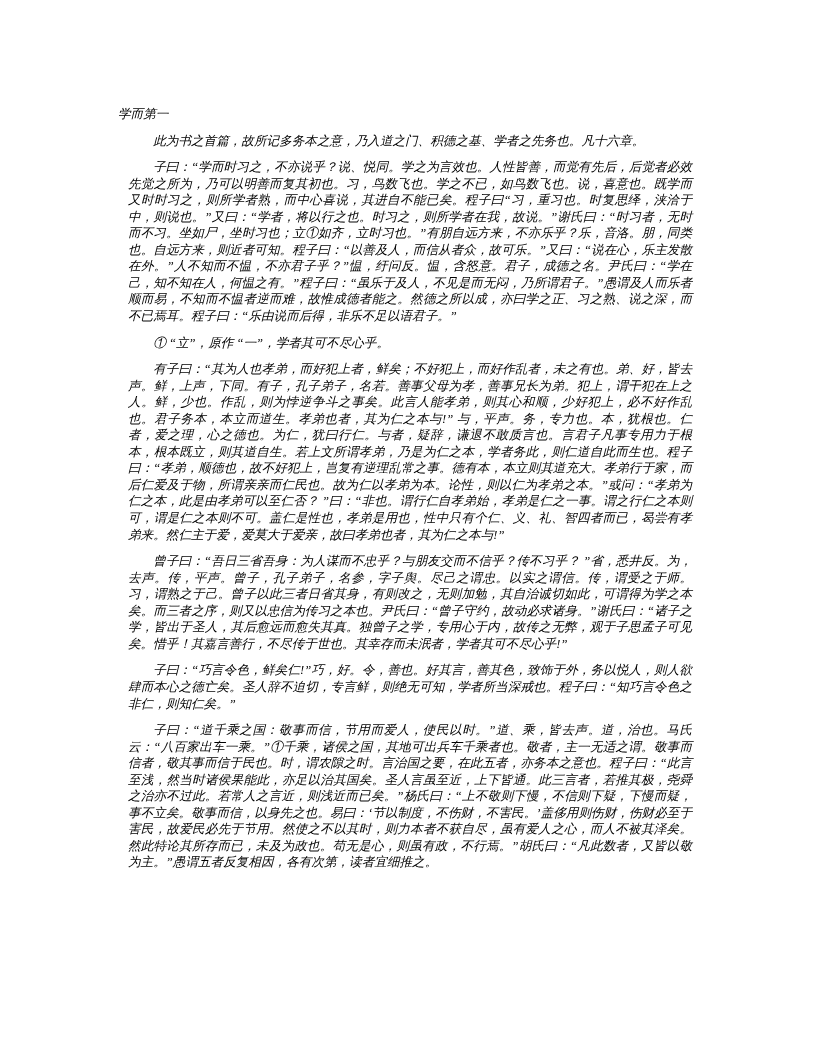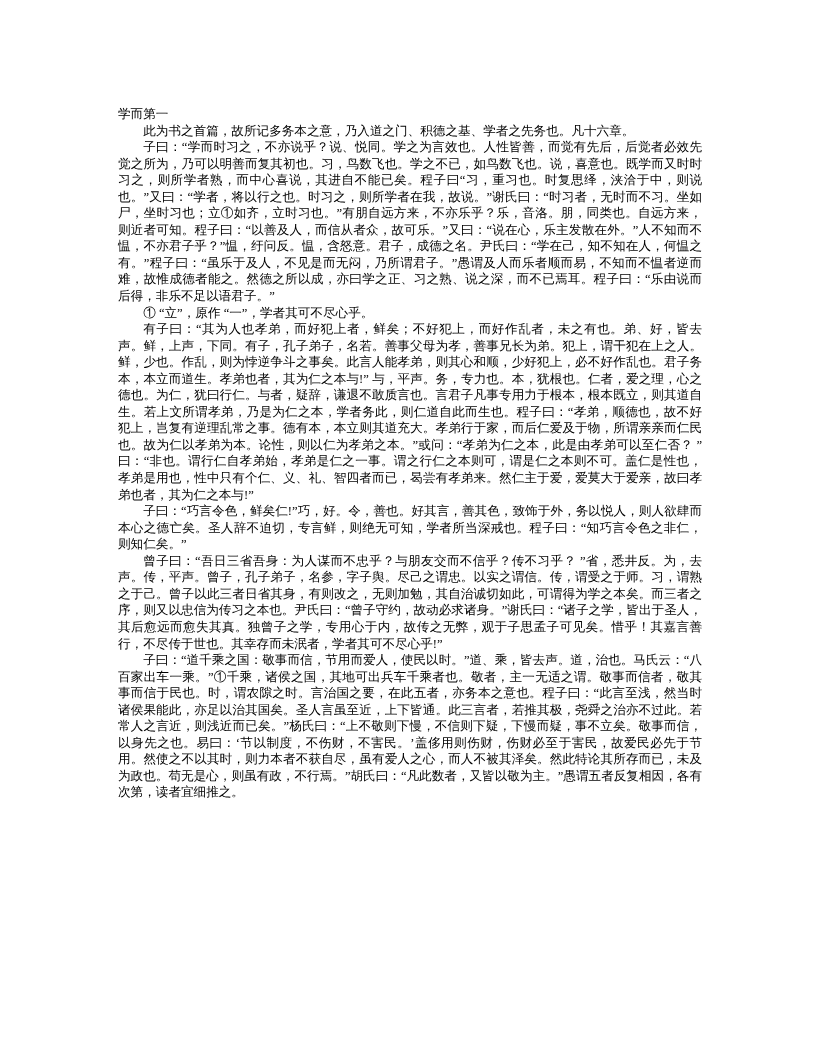--- a/index.html
+++ b/index.html
@@ -13,33 +13,34 @@
     color: #000000;
   }
   .page {
     position: relative;
     width: 816px;
     height: 1056px;
     margin: 0;
     background: #ffffff;
     box-sizing: border-box;
     overflow: hidden;
+    font-style: italic;
   }
   .text-column {
     position: absolute;
     left: 118px;
     top: 106px;
     width: 584px;
   }
   .para {
     font-size: 12.6px;
     line-height: 16.55px;
     text-align: justify;
     text-justify: inter-ideograph;
-    margin: 0;
+    margin: 10px;
     letter-spacing: 0;
     word-break: break-all;
     white-space: normal;
   }
   .para.indent {
     text-indent: 2em;
   }
   .title-line {
     font-size: 12.6px;
     line-height: 16.55px;
@@ -57,20 +58,20 @@
     <div class="title-line">学而第一</div>
 
     <p class="para indent">此为书之首篇，故所记多务本之意，乃入道之门、积德之基、学者之先务也。凡十六章。</p>
 
     <p class="para indent">子曰：“学而时习之，不亦说乎？说、悦同。学之为言效也。人性皆善，而觉有先后，后觉者必效先觉之所为，乃可以明善而复其初也。习，鸟数飞也。学之不已，如鸟数飞也。说，喜意也。既学而又时时习之，则所学者熟，而中心喜说，其进自不能已矣。程子曰“习，重习也。时复思绎，浃洽于中，则说也。”又曰：“学者，将以行之也。时习之，则所学者在我，故说。”谢氏曰：“时习者，无时而不习。坐如尸，坐时习也；立①如齐，立时习也。”有朋自远方来，不亦乐乎？乐，音洛。朋，同类也。自远方来，则近者可知。程子曰：“以善及人，而信从者众，故可乐。”又曰：“说在心，乐主发散在外。”人不知而不愠，不亦君子乎？”愠，纡问反。愠，含怒意。君子，成德之名。尹氏曰：“学在己，知不知在人，何愠之有。”程子曰：“虽乐于及人，不见是而无闷，乃所谓君子。”愚谓及人而乐者顺而易，不知而不愠者逆而难，故惟成德者能之。然德之所以成，亦曰学之正、习之熟、说之深，而不已焉耳。程子曰：“乐由说而后得，非乐不足以语君子。”</p>
 
     <p class="para indent">① “立”，原作 “一”，学者其可不尽心乎。</p>
 
     <p class="para indent">有子曰：“其为人也孝弟，而好犯上者，鲜矣；不好犯上，而好作乱者，未之有也。弟、好，皆去声。鲜，上声，下同。有子，孔子弟子，名若。善事父母为孝，善事兄长为弟。犯上，谓干犯在上之人。鲜，少也。作乱，则为悖逆争斗之事矣。此言人能孝弟，则其心和顺，少好犯上，必不好作乱也。君子务本，本立而道生。孝弟也者，其为仁之本与!” 与，平声。务，专力也。本，犹根也。仁者，爱之理，心之德也。为仁，犹曰行仁。与者，疑辞，谦退不敢质言也。言君子凡事专用力于根本，根本既立，则其道自生。若上文所谓孝弟，乃是为仁之本，学者务此，则仁道自此而生也。程子曰：“孝弟，顺德也，故不好犯上，岂复有逆理乱常之事。德有本，本立则其道充大。孝弟行于家，而后仁爱及于物，所谓亲亲而仁民也。故为仁以孝弟为本。论性，则以仁为孝弟之本。”或问：“孝弟为仁之本，此是由孝弟可以至仁否？ ”曰：“非也。谓行仁自孝弟始，孝弟是仁之一事。谓之行仁之本则可，谓是仁之本则不可。盖仁是性也，孝弟是用也，性中只有个仁、义、礼、智四者而已，曷尝有孝弟来。然仁主于爱，爱莫大于爱亲，故曰孝弟也者，其为仁之本与!”</p>
 
+    <p class="para indent">曾子曰：“吾日三省吾身：为人谋而不忠乎？与朋友交而不信乎？传不习乎？ ”省，悉井反。为，去声。传，平声。曾子，孔子弟子，名参，字子舆。尽己之谓忠。以实之谓信。传，谓受之于师。习，谓熟之于己。曾子以此三者日省其身，有则改之，无则加勉，其自治诚切如此，可谓得为学之本矣。而三者之序，则又以忠信为传习之本也。尹氏曰：“曾子守约，故动必求诸身。”谢氏曰：“诸子之学，皆出于圣人，其后愈远而愈失其真。独曾子之学，专用心于内，故传之无弊，观于子思孟子可见矣。惜乎！其嘉言善行，不尽传于世也。其幸存而未泯者，学者其可不尽心乎!”</p>
+
     <p class="para indent">子曰：“巧言令色，鲜矣仁!”巧，好。令，善也。好其言，善其色，致饰于外，务以悦人，则人欲肆而本心之德亡矣。圣人辞不迫切，专言鲜，则绝无可知，学者所当深戒也。程子曰：“知巧言令色之非仁，则知仁矣。”</p>
-
-    <p class="para indent">曾子曰：“吾日三省吾身：为人谋而不忠乎？与朋友交而不信乎？传不习乎？ ”省，悉井反。为，去声。传，平声。曾子，孔子弟子，名参，字子舆。尽己之谓忠。以实之谓信。传，谓受之于师。习，谓熟之于己。曾子以此三者日省其身，有则改之，无则加勉，其自治诚切如此，可谓得为学之本矣。而三者之序，则又以忠信为传习之本也。尹氏曰：“曾子守约，故动必求诸身。”谢氏曰：“诸子之学，皆出于圣人，其后愈远而愈失其真。独曾子之学，专用心于内，故传之无弊，观于子思孟子可见矣。惜乎！其嘉言善行，不尽传于世也。其幸存而未泯者，学者其可不尽心乎!”</p>
 
     <p class="para indent">子曰：“道千乘之国：敬事而信，节用而爱人，使民以时。”道、乘，皆去声。道，治也。马氏云：“八百家出车一乘。”①千乘，诸侯之国，其地可出兵车千乘者也。敬者，主一无适之谓。敬事而信者，敬其事而信于民也。时，谓农隙之时。言治国之要，在此五者，亦务本之意也。程子曰：“此言至浅，然当时诸侯果能此，亦足以治其国矣。圣人言虽至近，上下皆通。此三言者，若推其极，尧舜之治亦不过此。若常人之言近，则浅近而已矣。”杨氏曰：“上不敬则下慢，不信则下疑，下慢而疑，事不立矣。敬事而信，以身先之也。易曰：‘节以制度，不伤财，不害民。’盖侈用则伤财，伤财必至于害民，故爱民必先于节用。然使之不以其时，则力本者不获自尽，虽有爱人之心，而人不被其泽矣。然此特论其所存而已，未及为政也。苟无是心，则虽有政，不行焉。”胡氏曰：“凡此数者，又皆以敬为主。”愚谓五者反复相因，各有次第，读者宜细推之。</p>
 
   </div>
 </div>
 
 </body></html>

